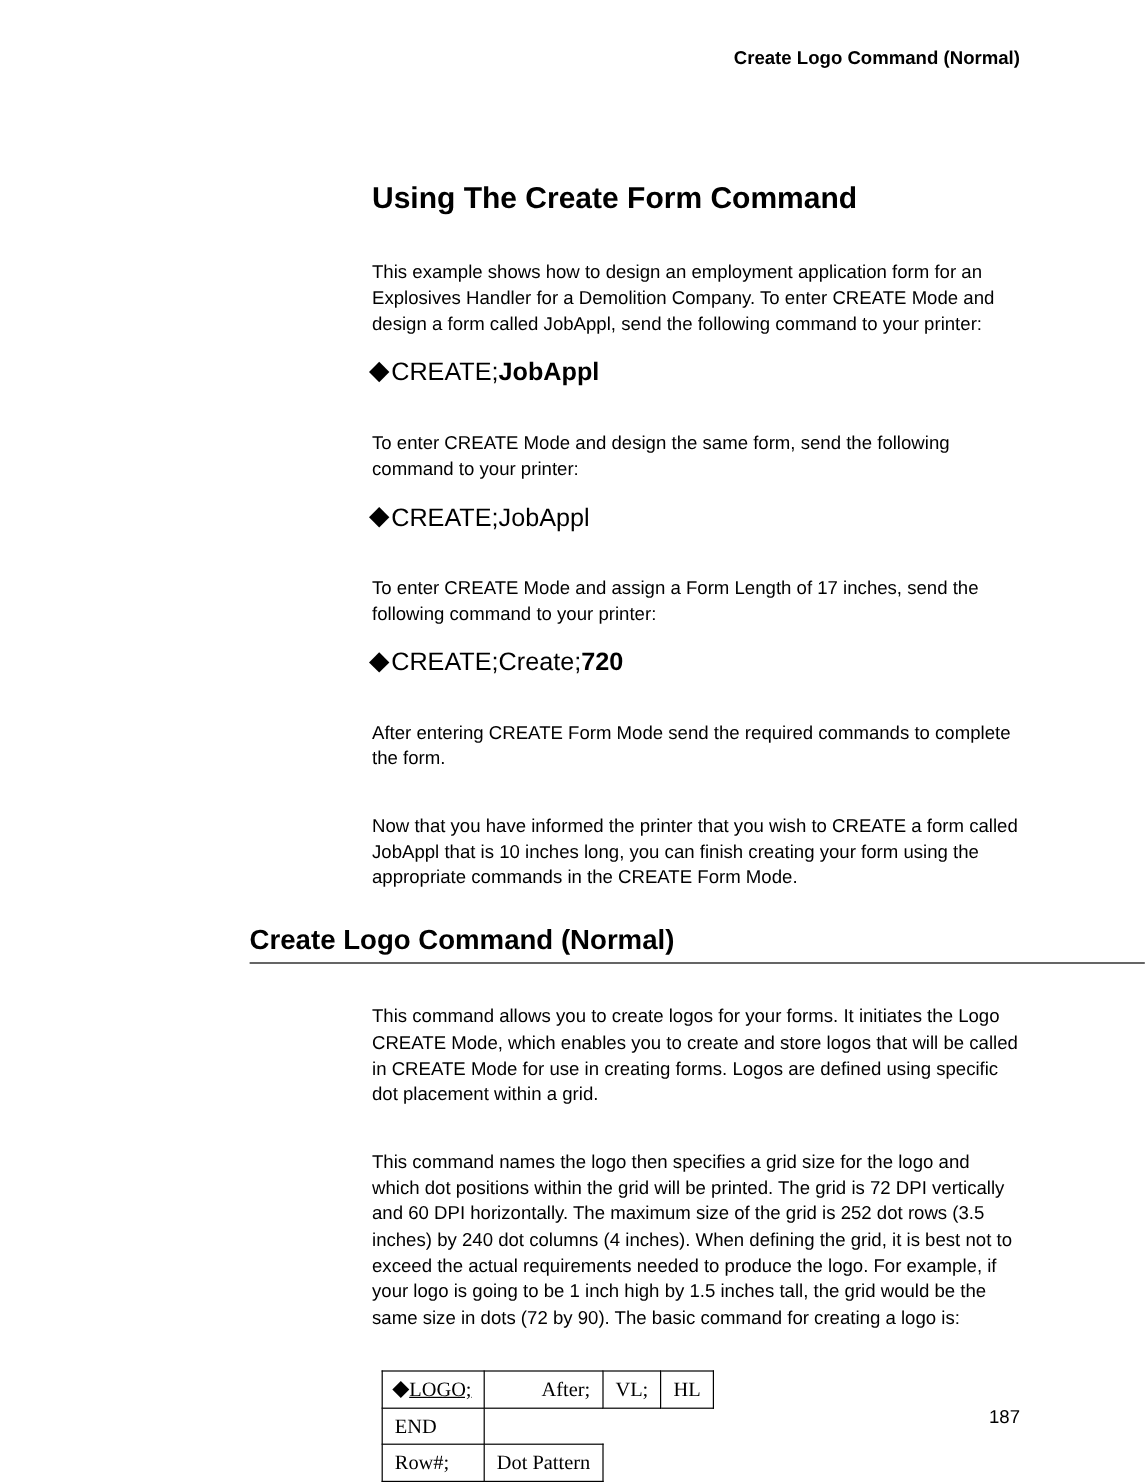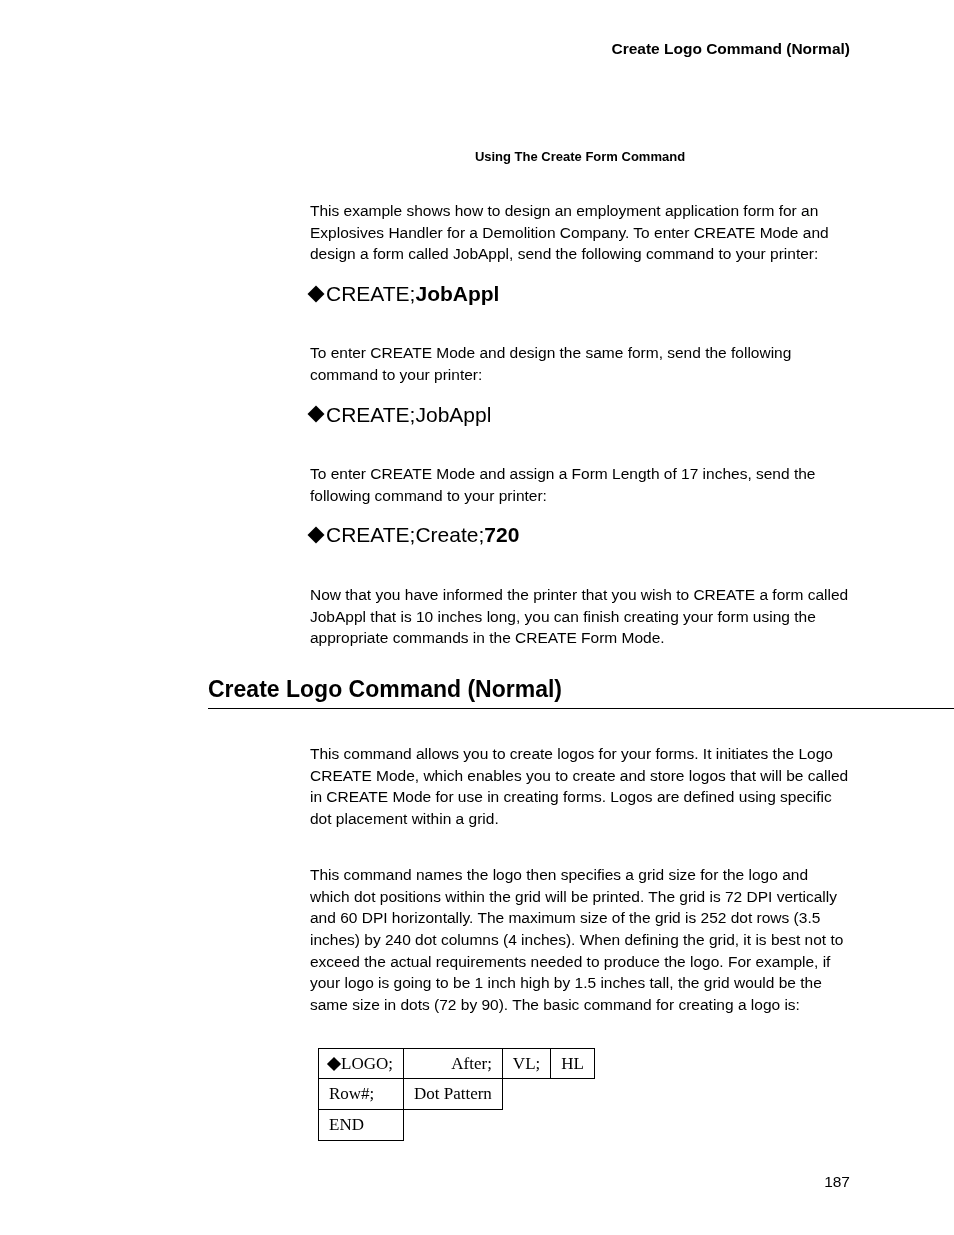--- a/index.html
+++ b/index.html
@@ -19,24 +19,23 @@
       padding: 38px 104px 38px 104px;
     }
     .header-title {
       text-align: right;
       font-weight: bold;
       font-size: 15.5px;
       margin-bottom: 88px;
     }
     .section-h3 {
       font-weight: bold;
-      font-size: 13px;
+      font-size: 25px;
       margin-bottom: 12px;
       margin-left: 206px;
-      text-align: center;
     }
     .content-block {
       margin-left: 206px;
     }
     .para {
       margin-bottom: 14px;
       margin-top: 34px;
     }
     .diamond-line {
       display: flex;
@@ -74,20 +73,21 @@
     .logo-table td {
       border: 1px solid #000;
       padding: 3px 10px;
       font-family: "Times New Roman", Times, serif;
       font-size: 17px;
       vertical-align: middle;
     }
     .logo-cell-diamond {
       display: flex;
       align-items: center;
+      text-decoration: underline;
     }
     .logo-cell-diamond .diamond {
       width: 10px;
       height: 10px;
       margin-right: 2px;
     }
     .page-number {
       position: absolute;
       bottom: 42px;
       right: 104px;
@@ -123,20 +123,21 @@
 
   <p class="para">To enter CREATE Mode and assign a Form Length of 17 inches, send the following command to your printer:</p>
 
   <div class="diamond-line">
     <span class="diamond"></span>
     <span class="diamond-text">
       <span>CREATE;Create;</span><span class="bold">720</span>
     </span>
   </div>
 
+  <p class="para">After entering CREATE Form Mode send the required commands to complete the form.</p>
 
   <p class="para">Now that you have informed the printer that you wish to CREATE a form called JobAppl that is 10 inches long, you can finish creating your form using the appropriate commands in the CREATE Form Mode.</p>
 </div>
 
 <h2 class="section-h2">Create Logo Command (Normal)</h2>
 
 <div class="content-block">
   <p class="para">This command allows you to create logos for your forms. It initiates the Logo CREATE Mode, which enables you to create and store logos that will be called in CREATE Mode for use in creating forms. Logos are defined using specific dot placement within a grid.</p>
   <p class="para">This command names the logo then specifies a grid size for the logo and which dot positions within the grid will be printed. The grid is 72 DPI vertically and 60 DPI horizontally. The maximum size of the grid is 252 dot rows (3.5 inches) by 240 dot columns (4 inches). When defining the grid, it is best not to exceed the actual requirements needed to produce the logo. For example, if your logo is going to be 1 inch high by 1.5 inches tall, the grid would be the same size in dots (72 by 90). The basic command for creating a logo is:</p>
 
@@ -147,25 +148,25 @@
         <span class="logo-cell-diamond">
           <span class="diamond"></span>
           <span>LOGO;</span>
         </span>
       </td>
       <td style="text-align:right;padding-left:28px;">After;</td>
       <td>VL;</td>
       <td>HL</td>
     </tr>
     <tr>
+      <td style="width:56px;">END</td>
+      <td colspan="3" style="border:none;"></td>
+    </tr>
+    <tr>
       <td>Row#;</td>
       <td>Dot Pattern</td>
       <td colspan="2" style="border:none;"></td>
-    </tr>
-    <tr>
-      <td style="width:56px;">END</td>
-      <td colspan="3" style="border:none;"></td>
     </tr>
   </tbody>
     </table>
 </div>
 
 <div class="page-number">187</div>
 
 </body></html>

